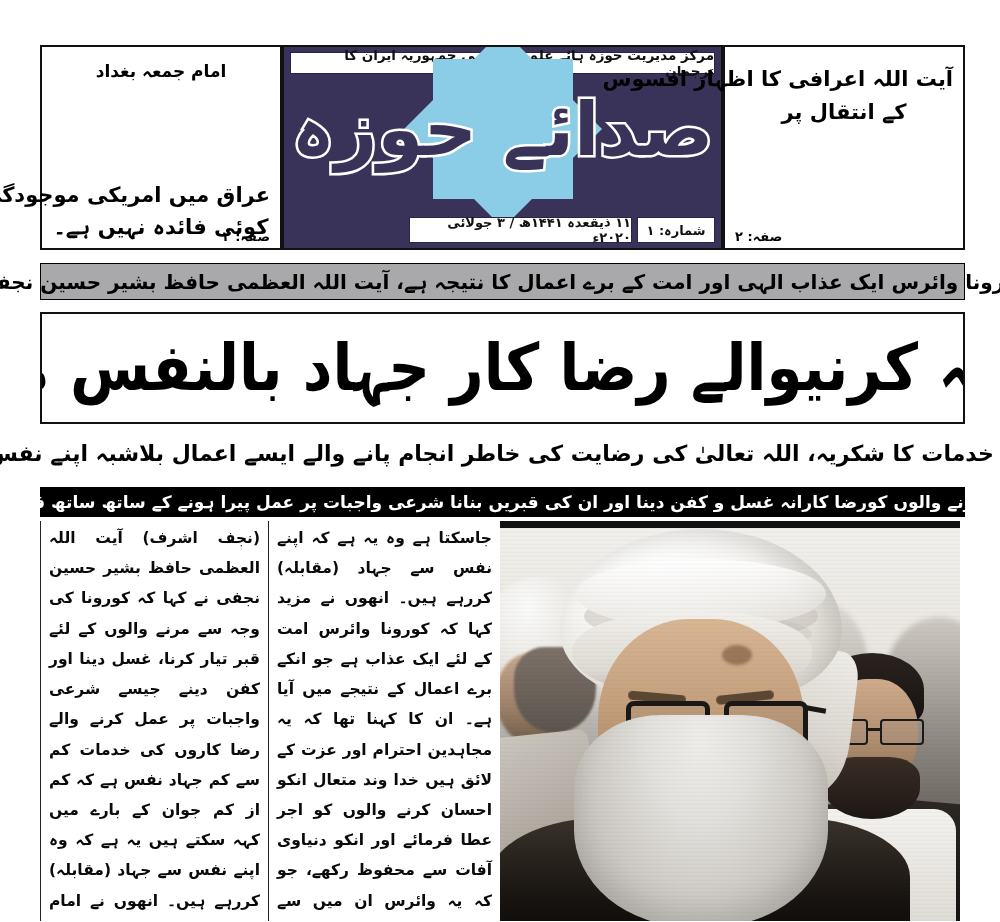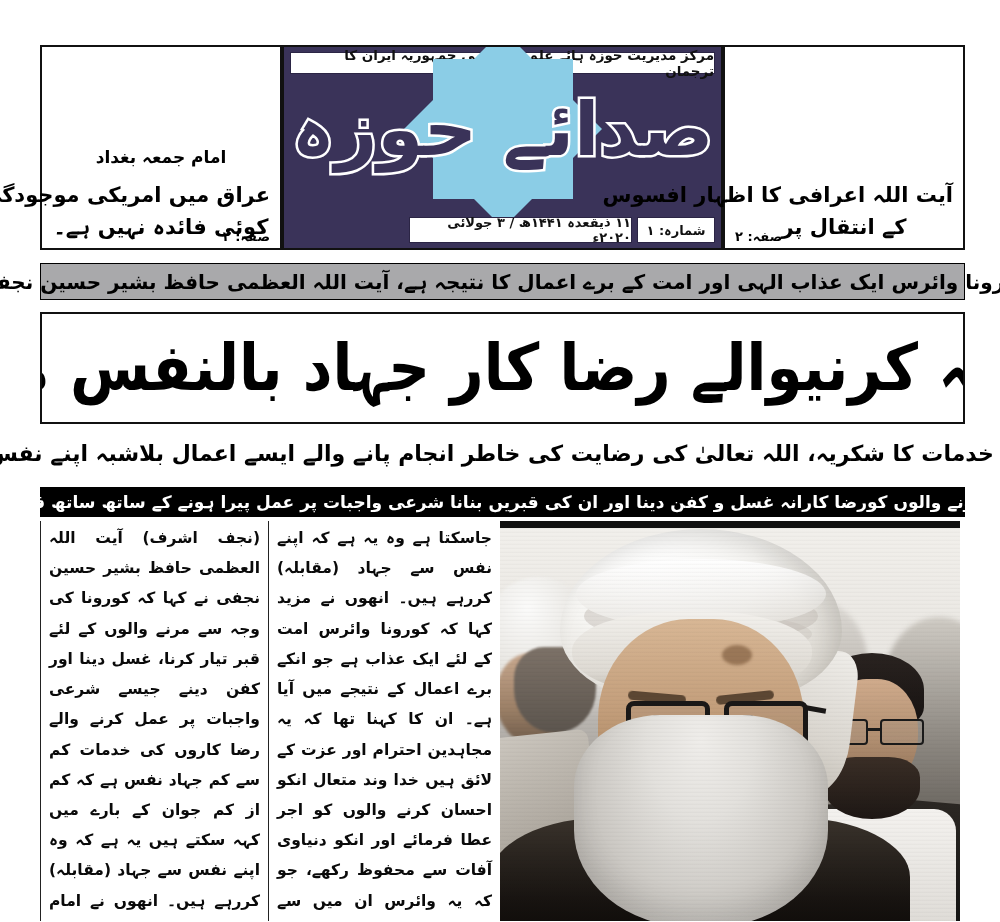--- a/index.html
+++ b/index.html
@@ -39,21 +39,21 @@
     box-sizing: border-box;
     border: 2px solid #111;
     background: #fff;
     width: 242px;
     height: 205px;
     position: relative;
     padding: 8px 10px 4px 10px;
     display: flex;
     flex-direction: column;
     align-items: center;
-    justify-content: flex-end;
+    justify-content: space-between;
   }
 
   .mh-side-kicker {
     font-size: 17px;
     letter-spacing: 1px;
     line-height: 1.5;
     text-align: center;
     margin-top: 4px;
     font-weight: 600;
     direction: rtl;

